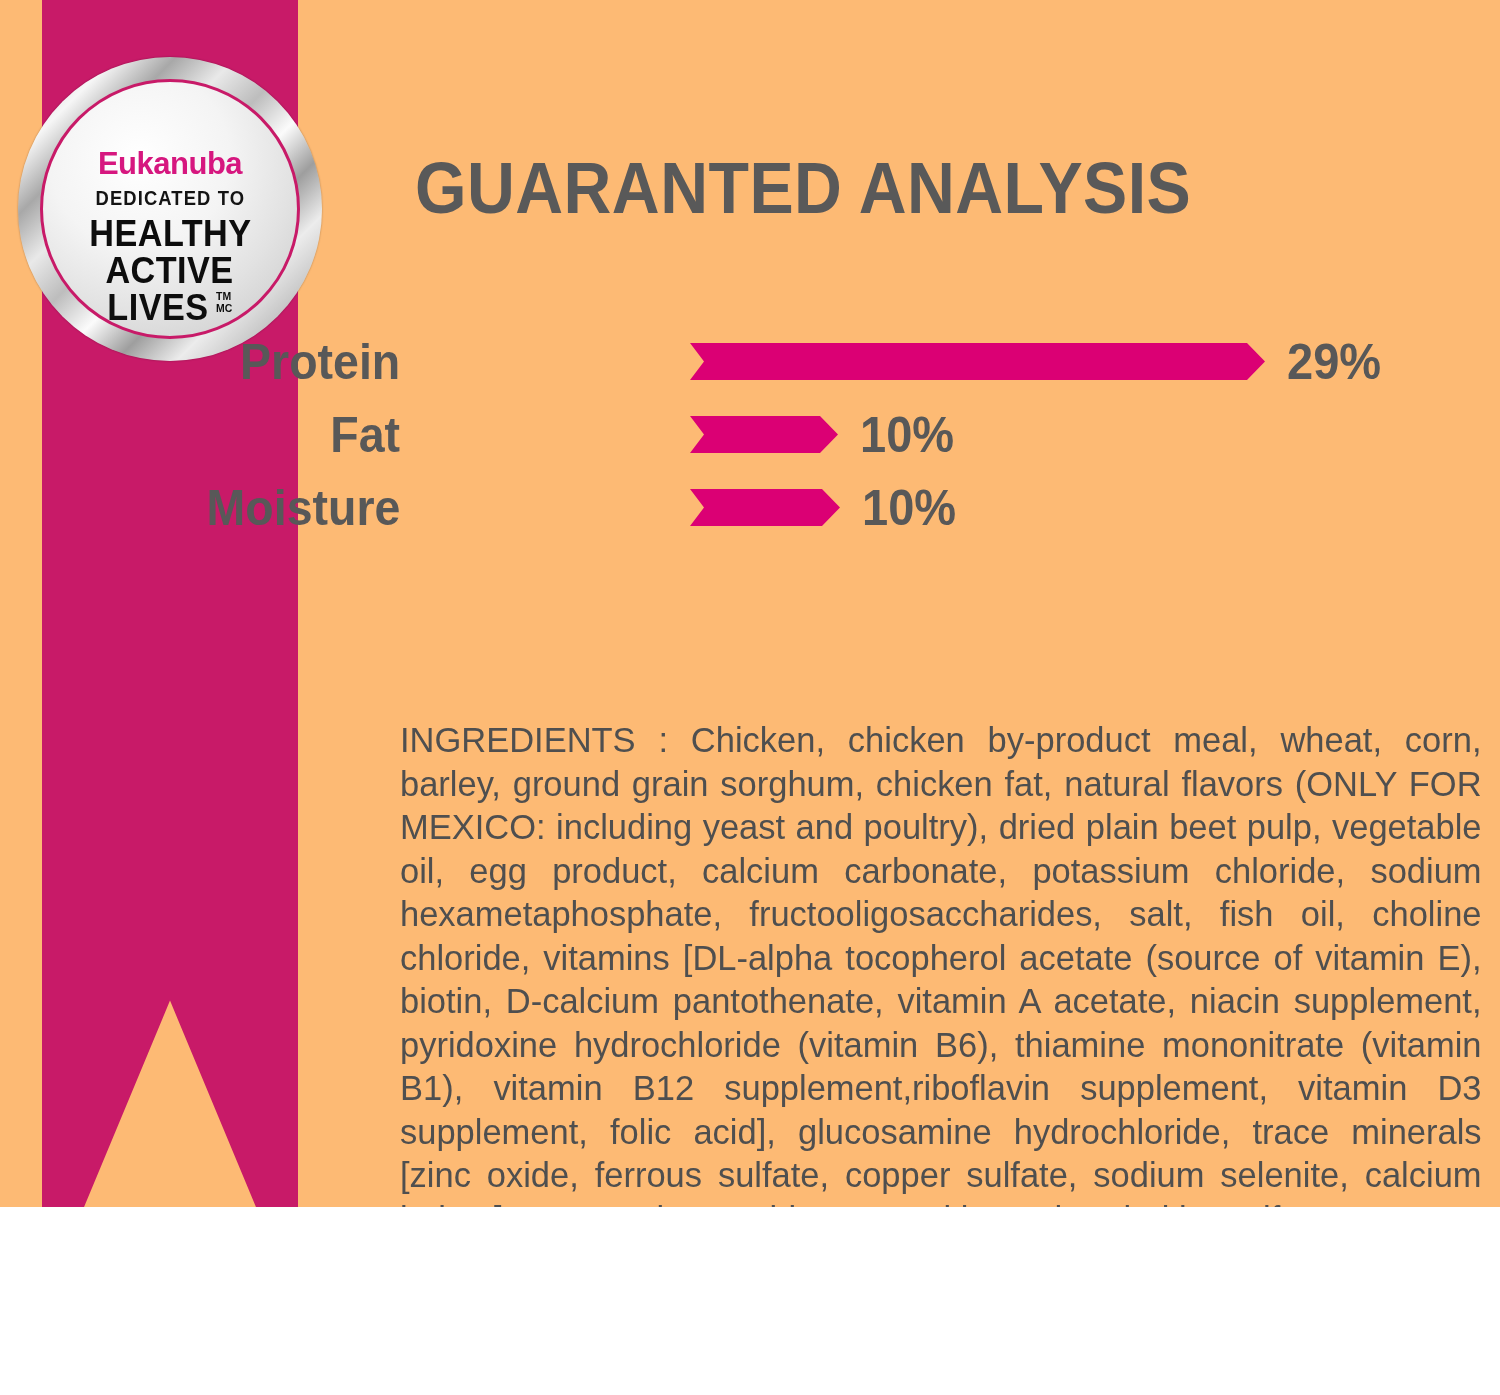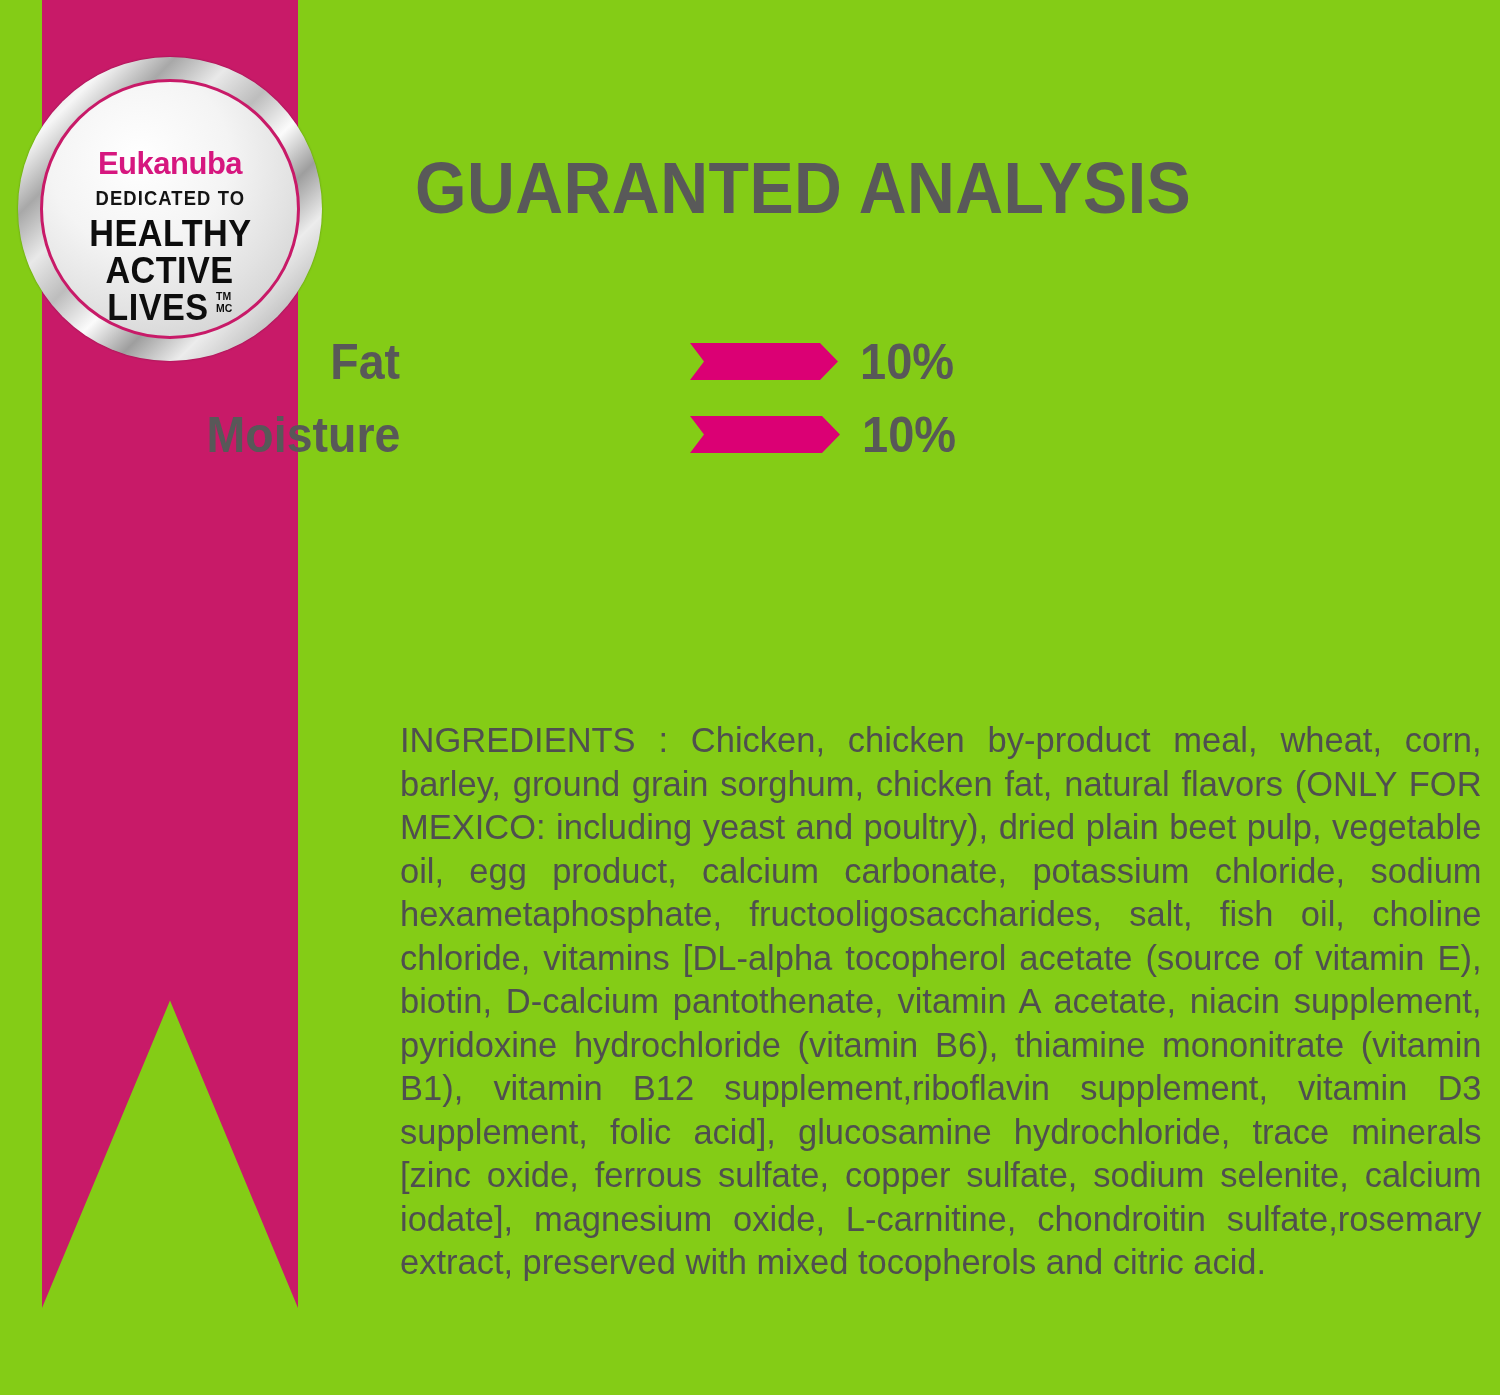--- a/index.html
+++ b/index.html
@@ -6,22 +6,22 @@
     margin: 0;
     padding: 0;
     background: #ffffff;
   }
   body {
     font-family: "Liberation Sans", sans-serif;
   }
   #page {
     position: relative;
     width: 1500px;
-    height: 1395px;
-    background: #84cc16;
+    height: 1207px;
+    background: #fdba74;
     overflow: hidden;
   }
 
   
   .ribbon {
     position: absolute;
     left: 42px;
     top: 0;
     width: 256px;
     height: 1308px;
@@ -236,20 +236,27 @@
           </span>
         </div>
       </div>
     </div>
   </div>
 
   <div class="title">GUARANTED ANALYSIS</div>
 
   <div class="analysis">
 
+    <div class="arow">
+      <span class="arow-label">Protein</span>
+      <div class="arow-inner">
+        <div class="bar" style="width:575px"></div>
+        <span class="bar-value">29%</span>
+      </div>
+    </div>
 
     <div class="arow">
       <span class="arow-label">Fat</span>
       <div class="arow-inner">
         <div class="bar" style="width:148px"></div>
         <span class="bar-value">10%</span>
       </div>
     </div>
 
 

